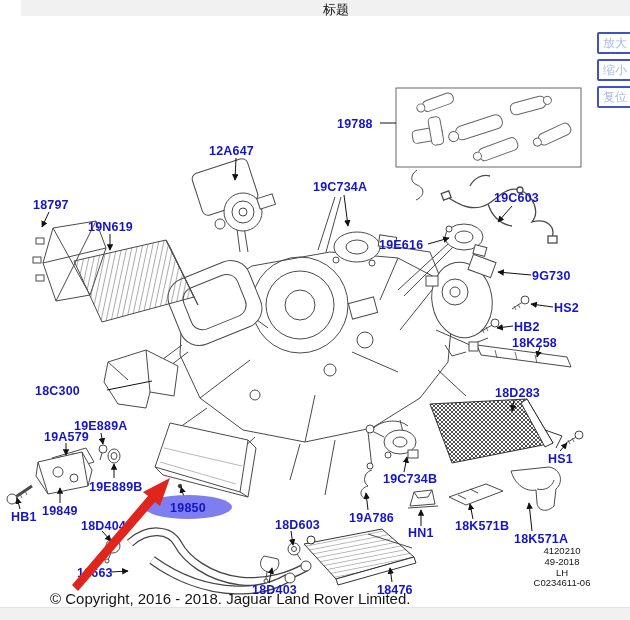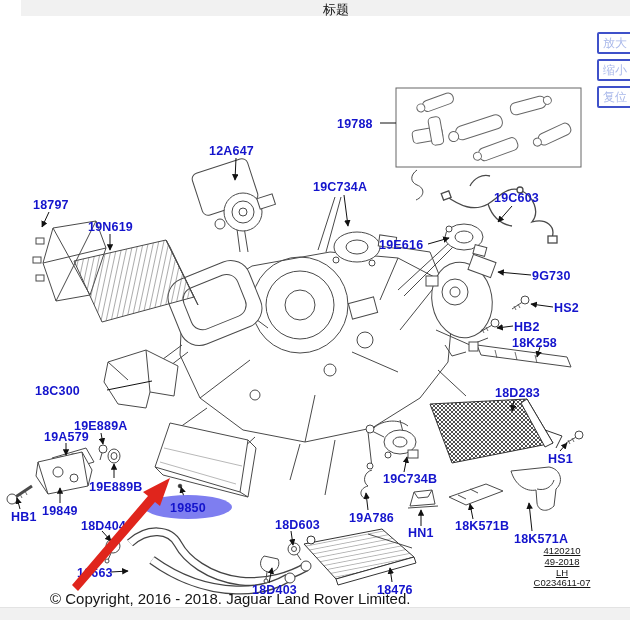--- a/index.html
+++ b/index.html
@@ -24,21 +24,21 @@
   }
   svg.diagram{position:absolute;top:0;left:0;z-index:1;}
   .partlabel{
     font-family:"Liberation Sans",sans-serif;font-weight:bold;font-size:12.5px;
     fill:#1414cc;letter-spacing:0.2px;cursor:pointer;
   }
   .infoblock{
     position:absolute;left:506px;top:546px;width:112px;z-index:3;
     text-align:center;font-size:9.5px;line-height:10.8px;color:#151515;
   }
-  .infoblock span{display:block;text-decoration:underline;}
+  .infoblock span{display:block;}
   .copyright{
     position:absolute;left:50px;top:590px;width:580px;z-index:3;
     text-align:left;font-size:15px;color:#151515;
   }
 </style>
 </head>
 <body>
 
 <div class="titlebar">标题</div>
 
@@ -377,18 +377,18 @@
 <div class="toolbar">
   <button>放大</button>
   <button>缩小</button>
   <button>复位</button>
 </div>
 
 <div class="infoblock">
   <span>4120210</span>
   <span>49-2018</span>
   <span>LH</span>
-  <span>C0234611-07</span>
+  <span>C0234611-06</span>
 </div>
 
 <div class="copyright">© Copyright, 2016 - 2018. Jaguar Land Rover Limited.</div>
 
 <div class="footerbar"></div>
 
 </body></html>

